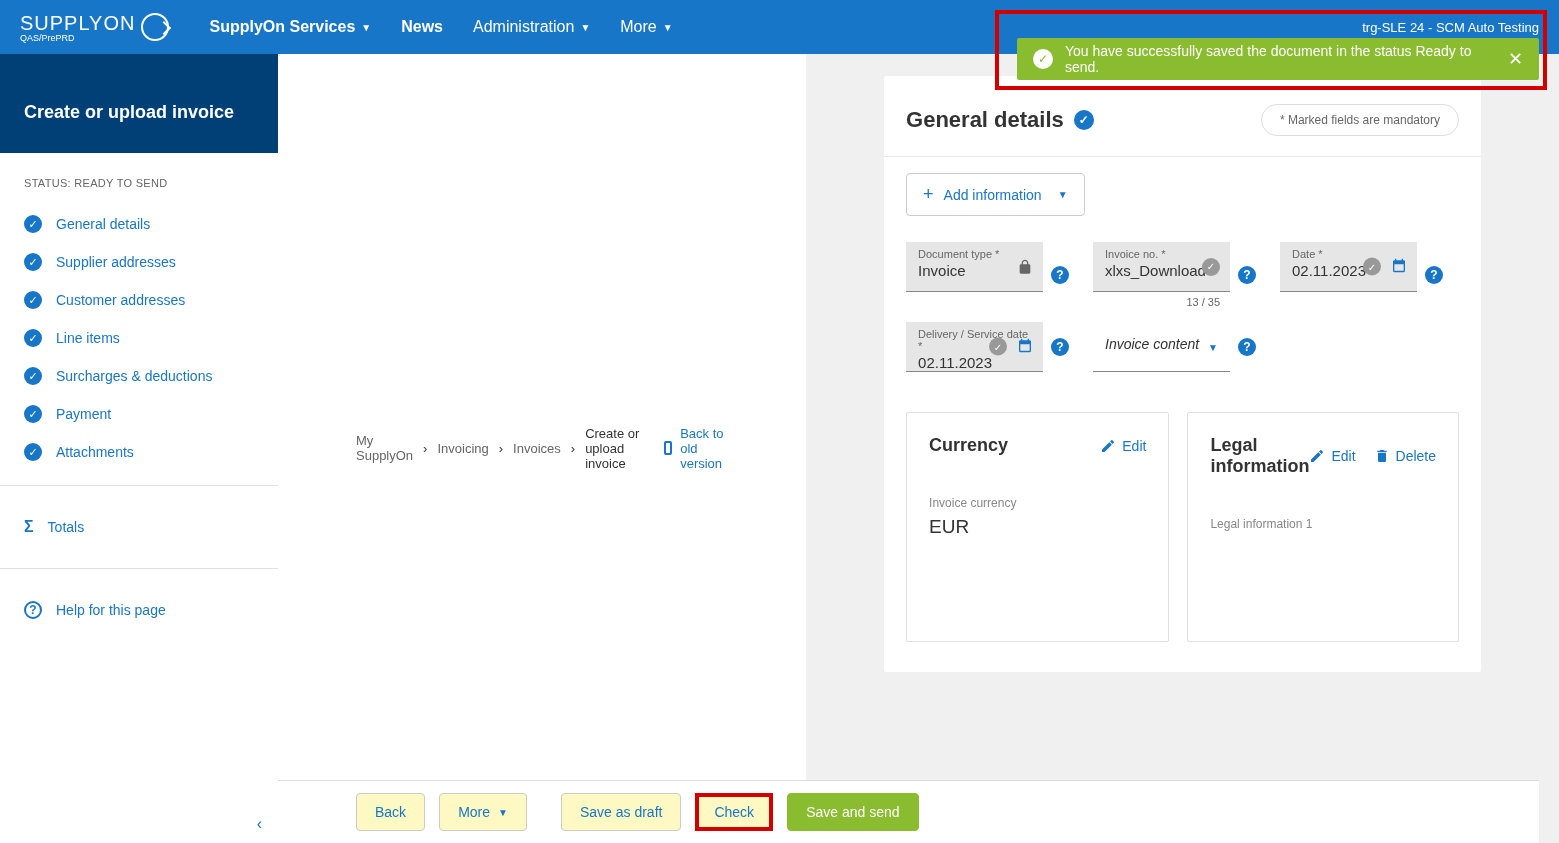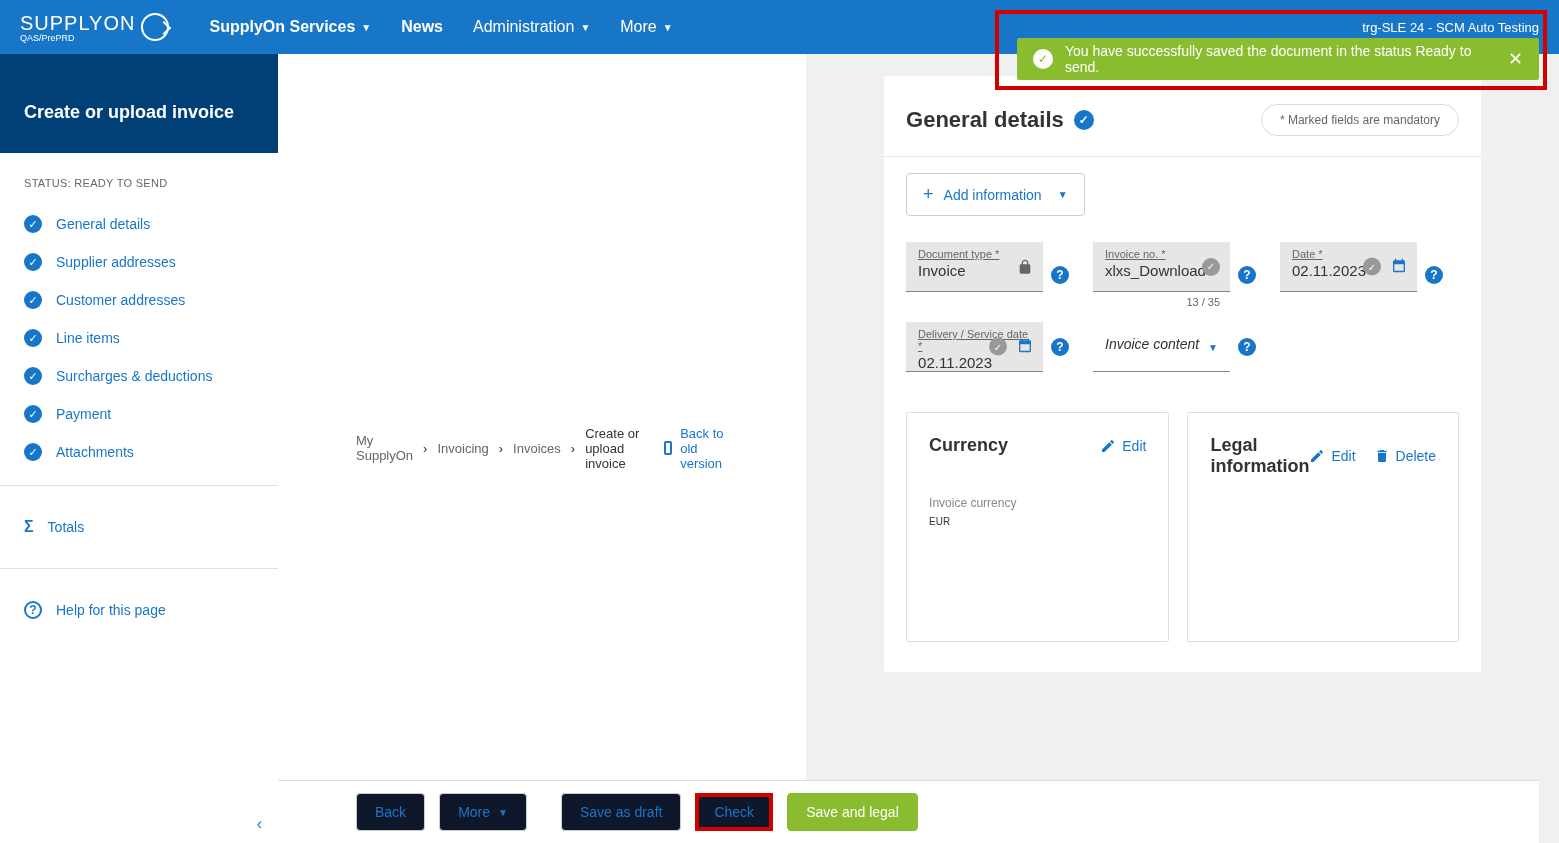--- a/index.html
+++ b/index.html
@@ -51,44 +51,44 @@
 .check-blue { width: 20px; height: 20px; background: #1876c9; border-radius: 50%; display: inline-flex; align-items: center; justify-content: center; color: #fff; font-size: 12px; }
 .mandatory-note { margin-left: auto; border: 1px solid #ddd; border-radius: 20px; padding: 8px 18px; font-size: 12px; color: #666; }
 .card-divider { height: 1px; background: #e8e8e8; }
 
 .add-info-wrap { padding: 16px 22px 26px; }
 .add-info-btn { border: 1px solid #ccc; border-radius: 4px; padding: 10px 16px; background: #fff; color: #1876c9; cursor: pointer; display: flex; align-items: center; gap: 10px; font-size: 14px; }
 .add-info-btn .plus { font-size: 18px; font-weight: 300; }
 
 .form-grid { padding: 0 22px 40px; display: grid; grid-template-columns: 1fr 34px 1fr 34px 1fr 34px; gap: 14px 8px; align-items: start; }
 .field { background: #e6e6e6; border-bottom: 1px solid #888; padding: 6px 12px 6px; position: relative; height: 50px; }
-.field-label { font-size: 11px; color: #666; display: block; margin-bottom: 2px; text-decoration: underline; }
+.field-label { font-size: 11px; color: #666; display: block; margin-bottom: 2px; }
 .field-value { font-size: 15px; color: #333; background: transparent; border: none; width: 100%; outline: none; }
 .field-icon-right { position: absolute; right: 10px; top: 50%; transform: translateY(-50%); color: #666; display: flex; gap: 10px; align-items: center; }
 .field-counter { font-size: 11px; color: #666; text-align: right; padding: 4px 10px 0 0; }
 .help-icon { width: 18px; height: 18px; background: #1876c9; color: #fff; border-radius: 50%; display: flex; align-items: center; justify-content: center; font-size: 12px; font-weight: bold; cursor: pointer; align-self: center; }
 .check-grey { width: 18px; height: 18px; background: #999; border-radius: 50%; display: inline-flex; align-items: center; justify-content: center; color: #fff; font-size: 10px; }
 .cal-icon { color: #1876c9; }
 .select-field { background: #fff; border-bottom: 1px solid #888; height: 50px; padding: 14px 12px; position: relative; font-style: italic; }
 .select-caret { position: absolute; right: 12px; top: 50%; transform: translateY(-50%); color: #1876c9; font-size: 10px; }
 .lock-icon { color: #666; }
 
 .sub-cards { padding: 0 22px 30px; display: flex; gap: 18px; }
 .sub-card { border: 1px solid #e0e0e0; border-radius: 2px; flex: 1; padding: 22px; min-height: 230px; }
 .sub-card-header { display: flex; align-items: center; margin-bottom: 40px; }
 .sub-card-title { font-size: 18px; font-weight: bold; }
 .sub-actions { margin-left: auto; display: flex; gap: 18px; }
 .sub-action { color: #1876c9; cursor: pointer; display: flex; align-items: center; gap: 6px; font-size: 14px; }
 .sub-label { font-size: 12px; color: #888; margin-bottom: 6px; }
-.sub-value { font-size: 10px; color: #333; }
+.sub-value { font-size: 19px; color: #333; }
 .legal-text { font-size: 14px; color: #333; line-height: 1.5; }
 
 
 .footer { position: fixed; bottom: 0; left: 278px; right: 20px; background: #fff; border-top: 1px solid #ddd; padding: 12px 78px; display: flex; gap: 14px; align-items: center; }
-.btn { border: 1px solid #ccc; background: #0f172a; color: #1876c9; padding: 10px 18px; border-radius: 4px; cursor: pointer; font-size: 14px; display: flex; align-items: center; gap: 8px; }
+.btn { border: 1px solid #ccc; background: #fef9c3; color: #1876c9; padding: 10px 18px; border-radius: 4px; cursor: pointer; font-size: 14px; display: flex; align-items: center; gap: 8px; }
 .btn-green { background: #89bd2f; color: #fff; border-color: #89bd2f; font-weight: 500; }
 .btn-highlight { border: 4px solid #d40000; padding: 7px 15px; border-radius: 0; text-align: right; }
 
 svg.ico { width: 16px; height: 16px; }
 </style>
 </head>
 <body>
 
 <div class="header">
   <div class="logo">
@@ -306,37 +306,38 @@
                   <span>Edit</span>
                 </div>
                 <div class="sub-action">
                   <svg class="ico" viewBox="0 0 24 24" fill="#1876c9">
                       <path d="M6 19c0 1.1.9 2 2 2h8c1.1 0 2-.9 2-2V7H6v12zM19 4h-3.5l-1-1h-5l-1 1H5v2h14V4z"></path>
                     </svg>
                   <span>Delete</span>
                 </div>
               </div>
             </div>
+            <div class="sub-label">Legal information 1</div>
           </div>
         </div>
       </div>
     </div>
 
     <div class="footer">
       <button class="btn">
           <span>Back</span>
         </button>
       <button class="btn">
         <span>More</span>
         <span style="font-size:10px;">▼</span>
       </button>
       <button class="btn" style="margin-left:20px;">
           <span>Save as draft</span>
         </button>
       <button class="btn btn-highlight">
           <span>Check</span>
         </button>
       <button class="btn btn-green">
-          <span>Save and legal</span>
+          <span>Save and send</span>
         </button>
     </div>
   </div>
 </div>
 
 </body></html>

